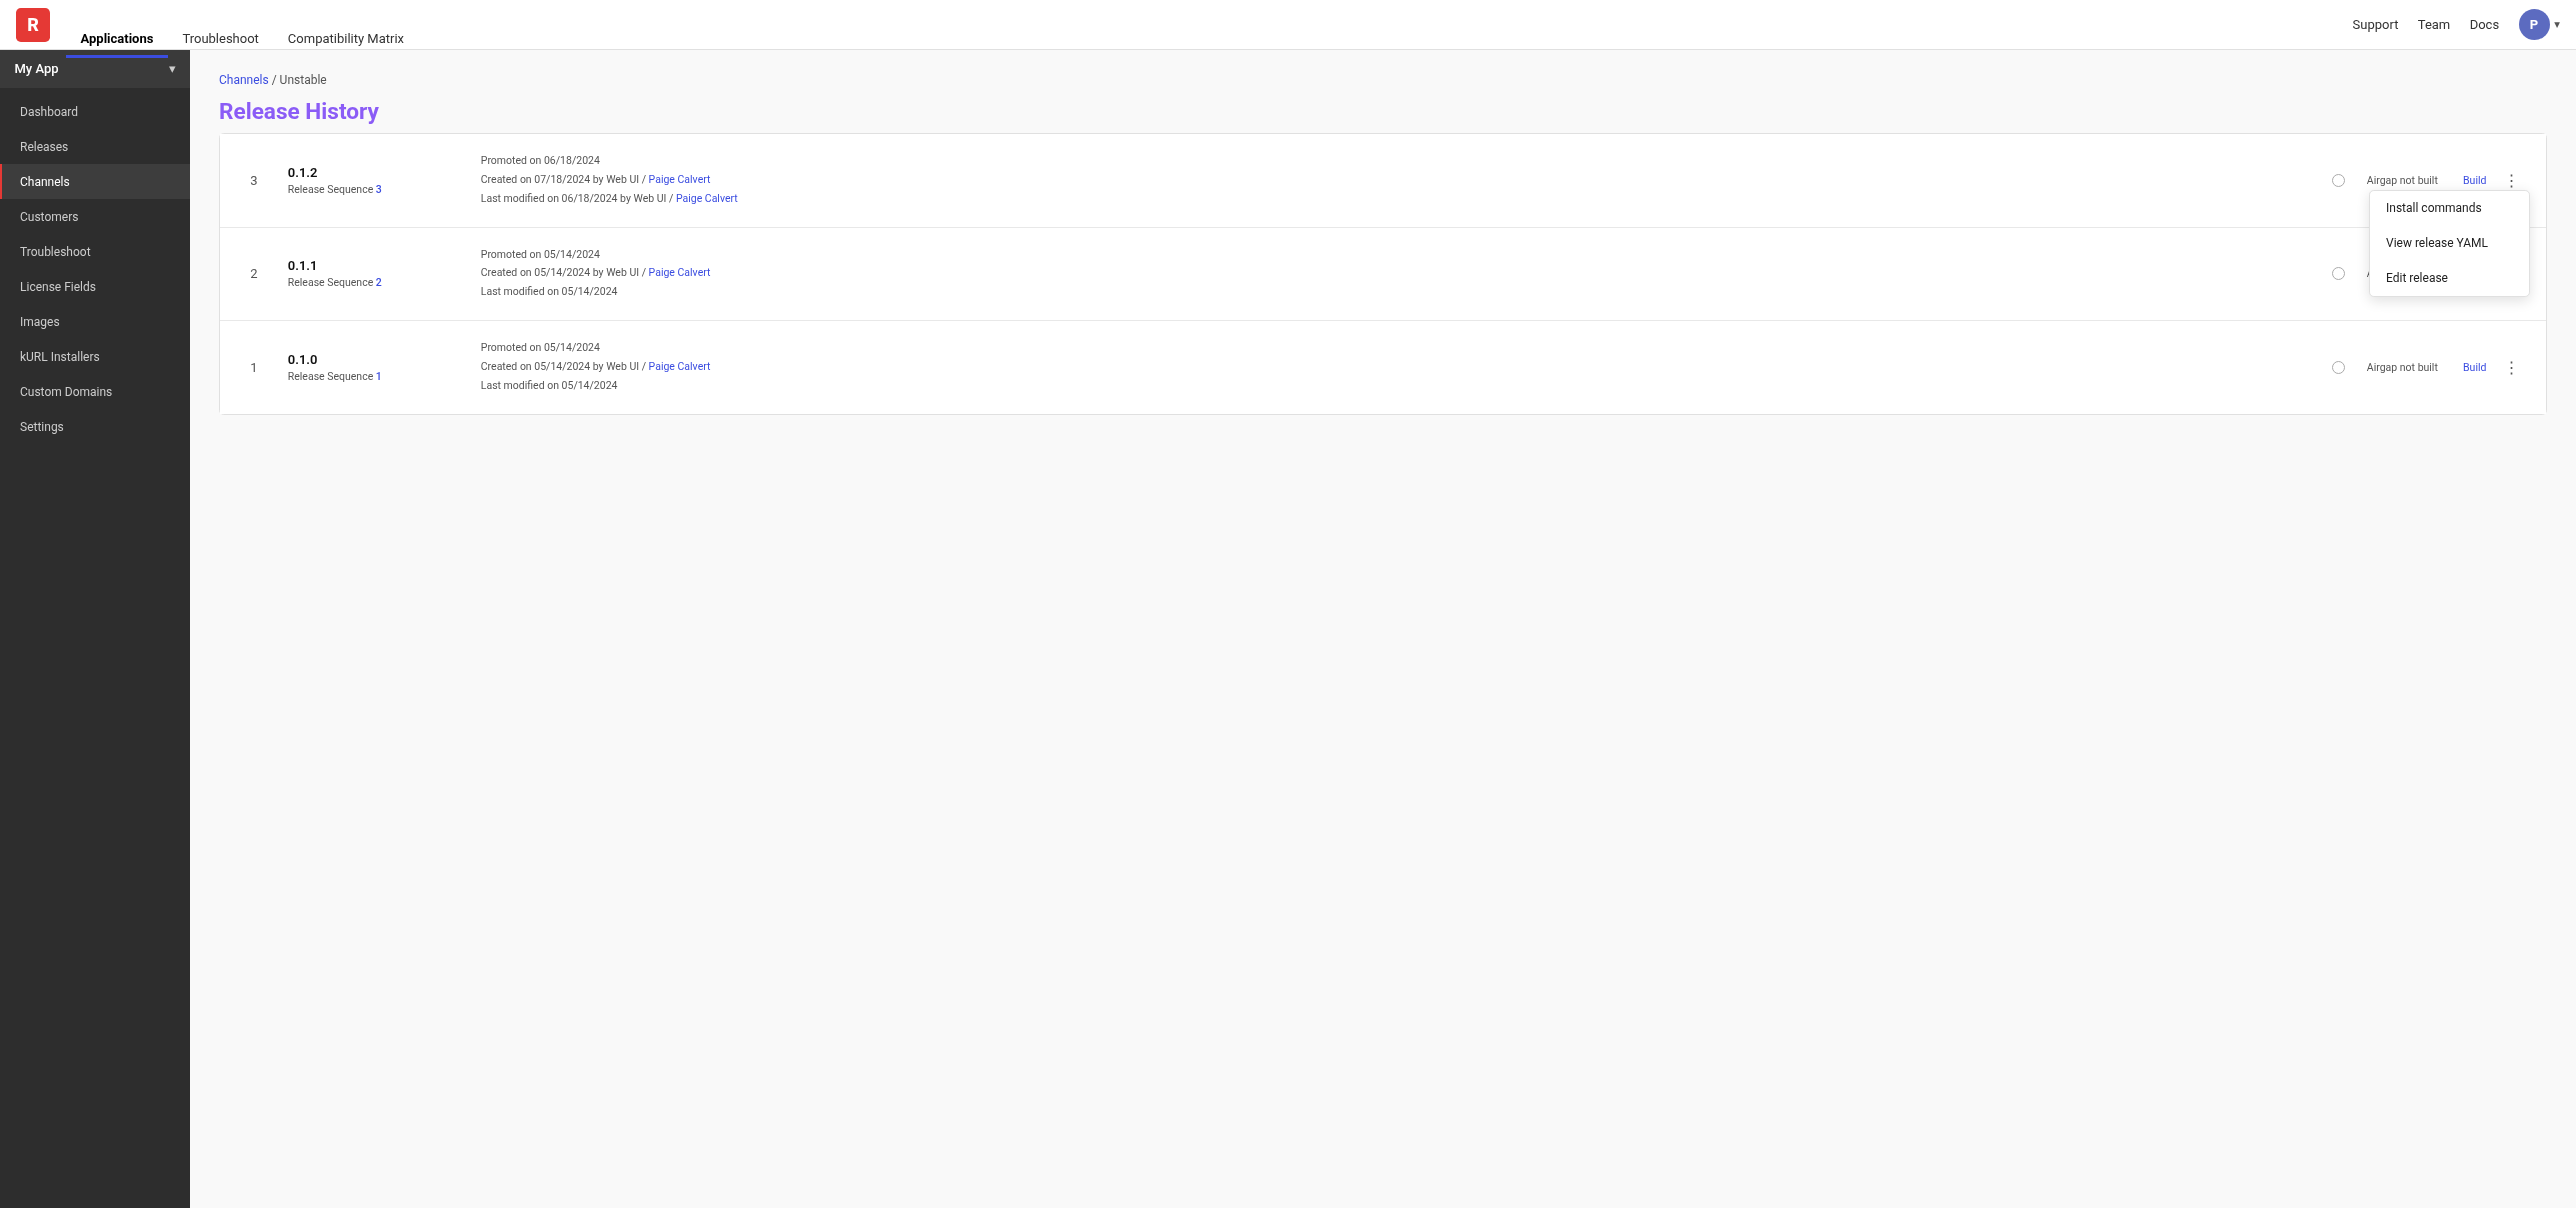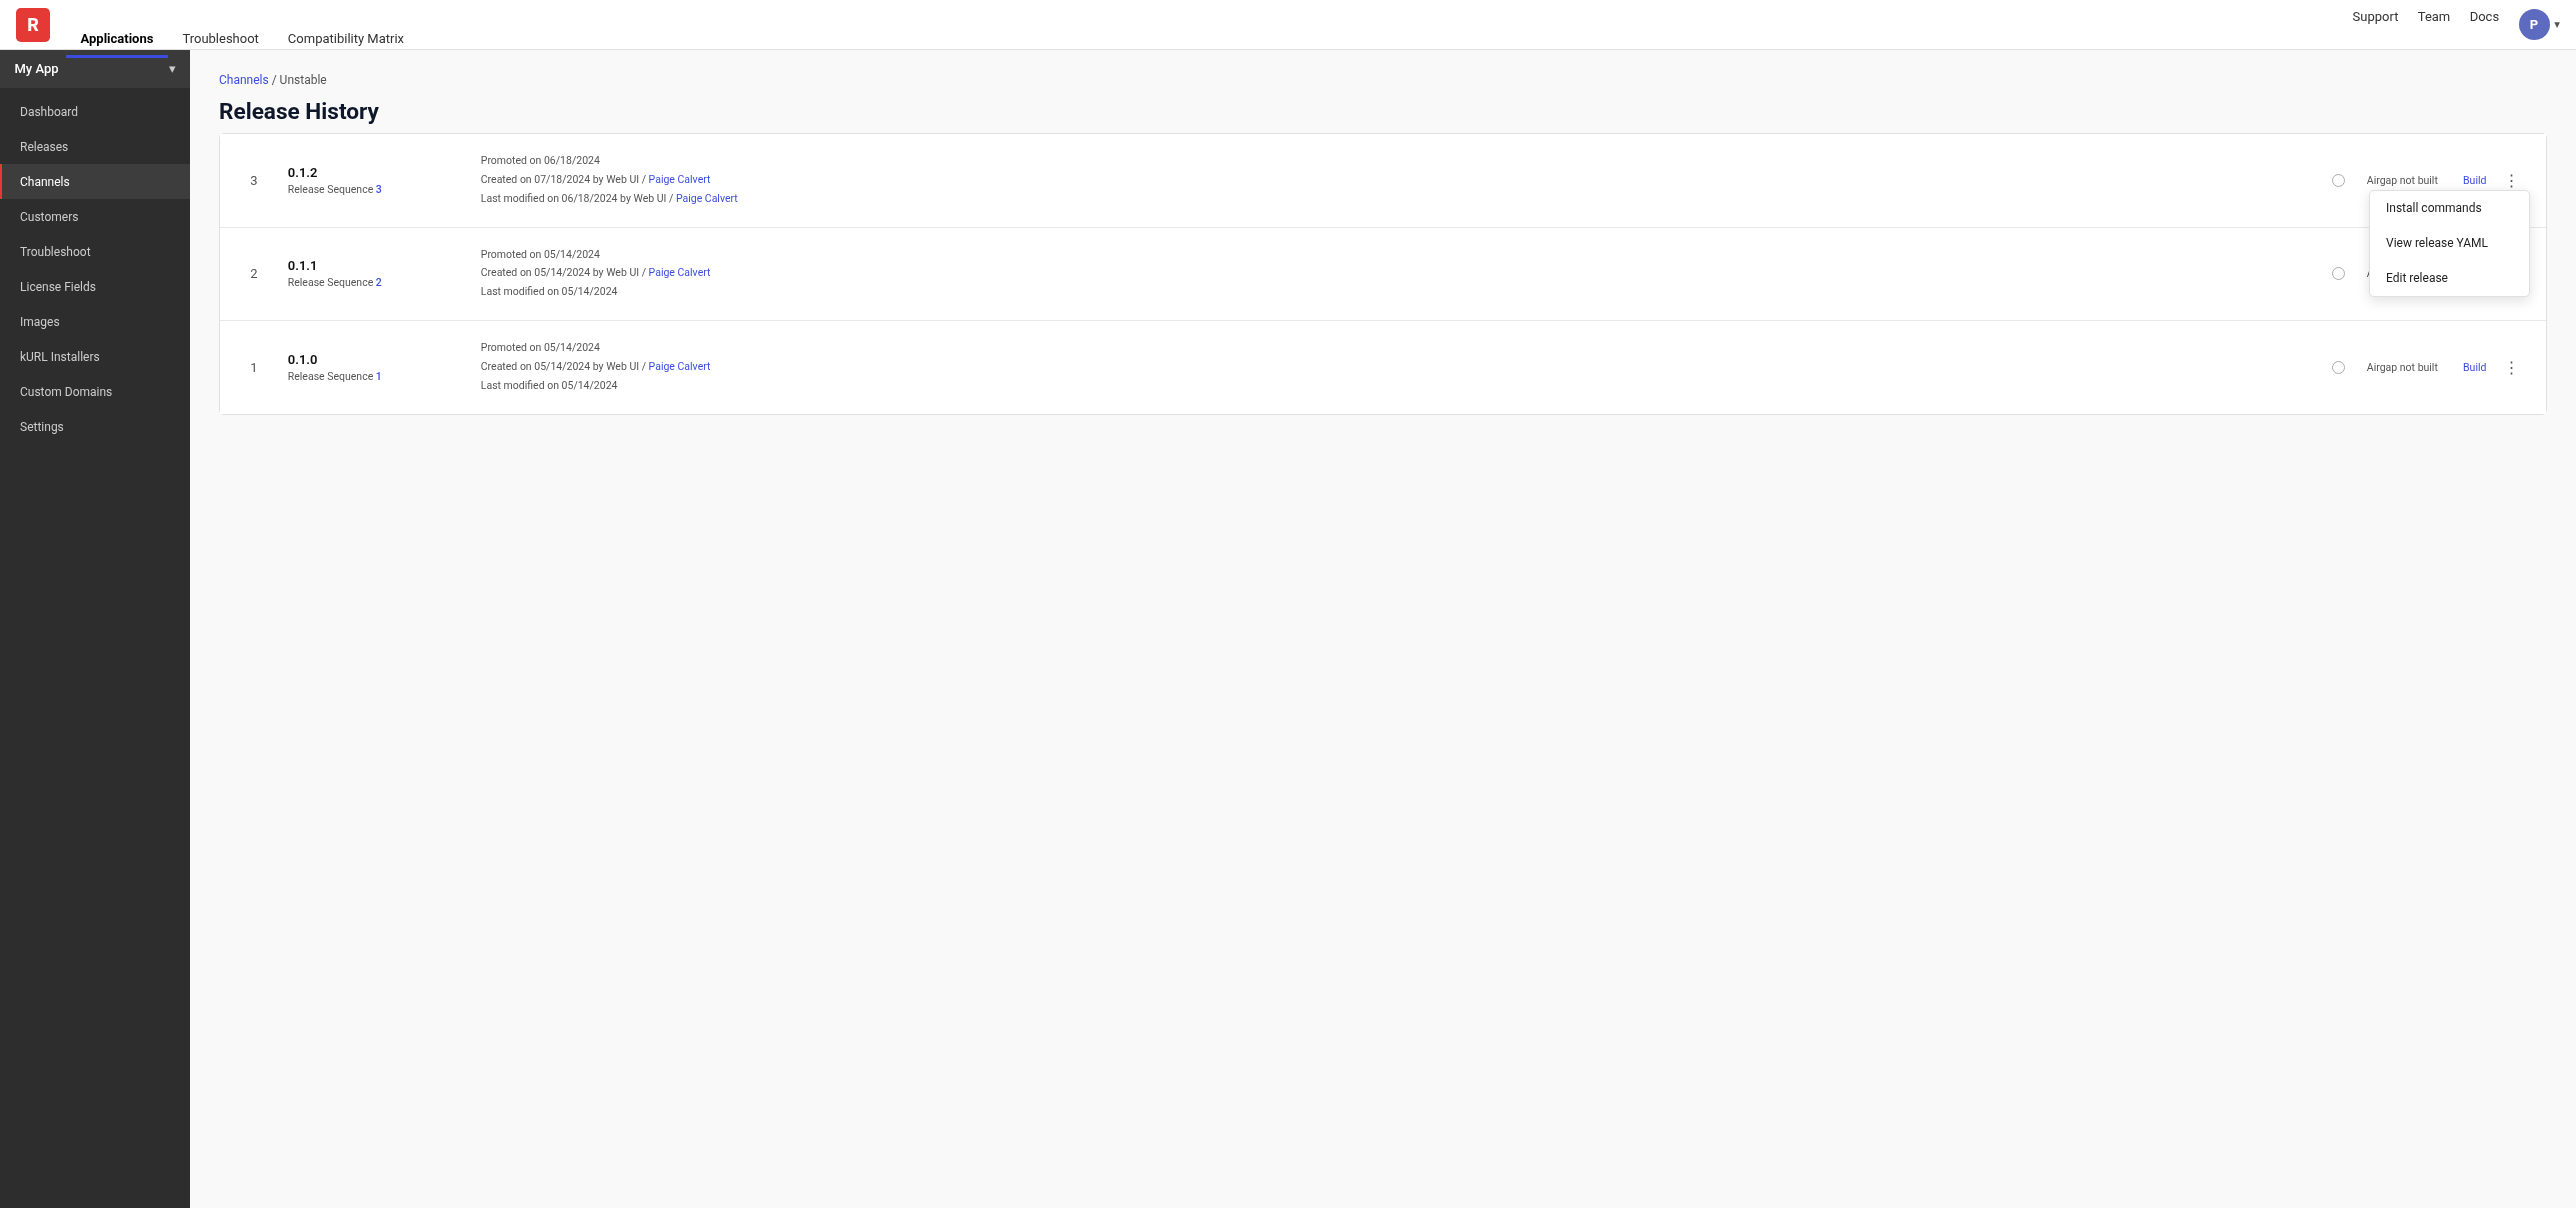--- a/index.html
+++ b/index.html
@@ -57,21 +57,21 @@
       content: '';
       position: absolute;
       bottom: 0;
       left: 0;
       right: 0;
       height: 2.4px;
       background: #3b4de0;
     }
     .nav-right {
       display: flex;
-      align-items: flex-start;
+      align-items: center;
       gap: 19.4px;
       margin-left: auto;
     }
     .nav-right-link {
       font-size: 13px;
       color: #333;
       cursor: pointer;
     }
     .avatar {
       width: 31px;
@@ -159,21 +159,21 @@
       margin-bottom: 11.3px;
     }
     .breadcrumb a {
       color: #3b4de0;
       text-decoration: none;
       cursor: pointer;
     }
     .page-title {
       font-size: 22.6px;
       font-weight: 700;
-      color: #0f172a;
+      color: #8b5cf6;
       margin-bottom: 8px;
     }
     .page-desc {
       font-size: 11.3px;
       color: #555;
       margin-bottom: 22.6px;
       max-width: 726px;
       line-height: 1.5;
     }
 

